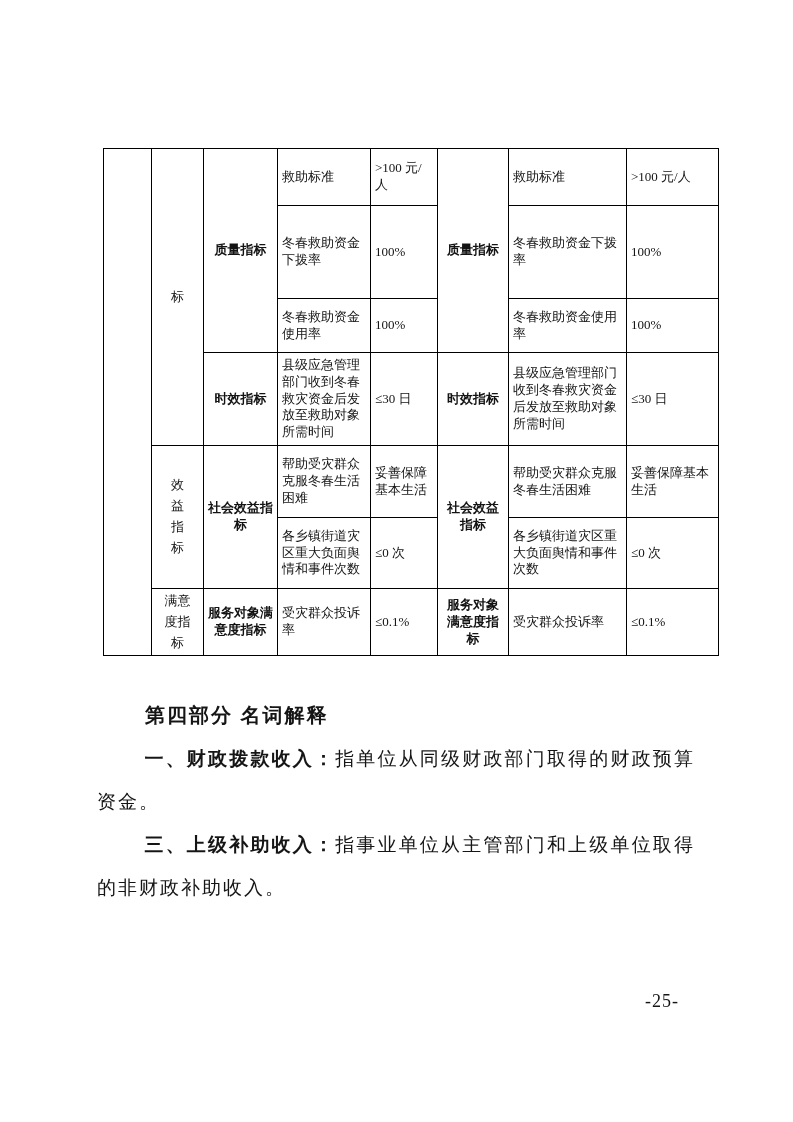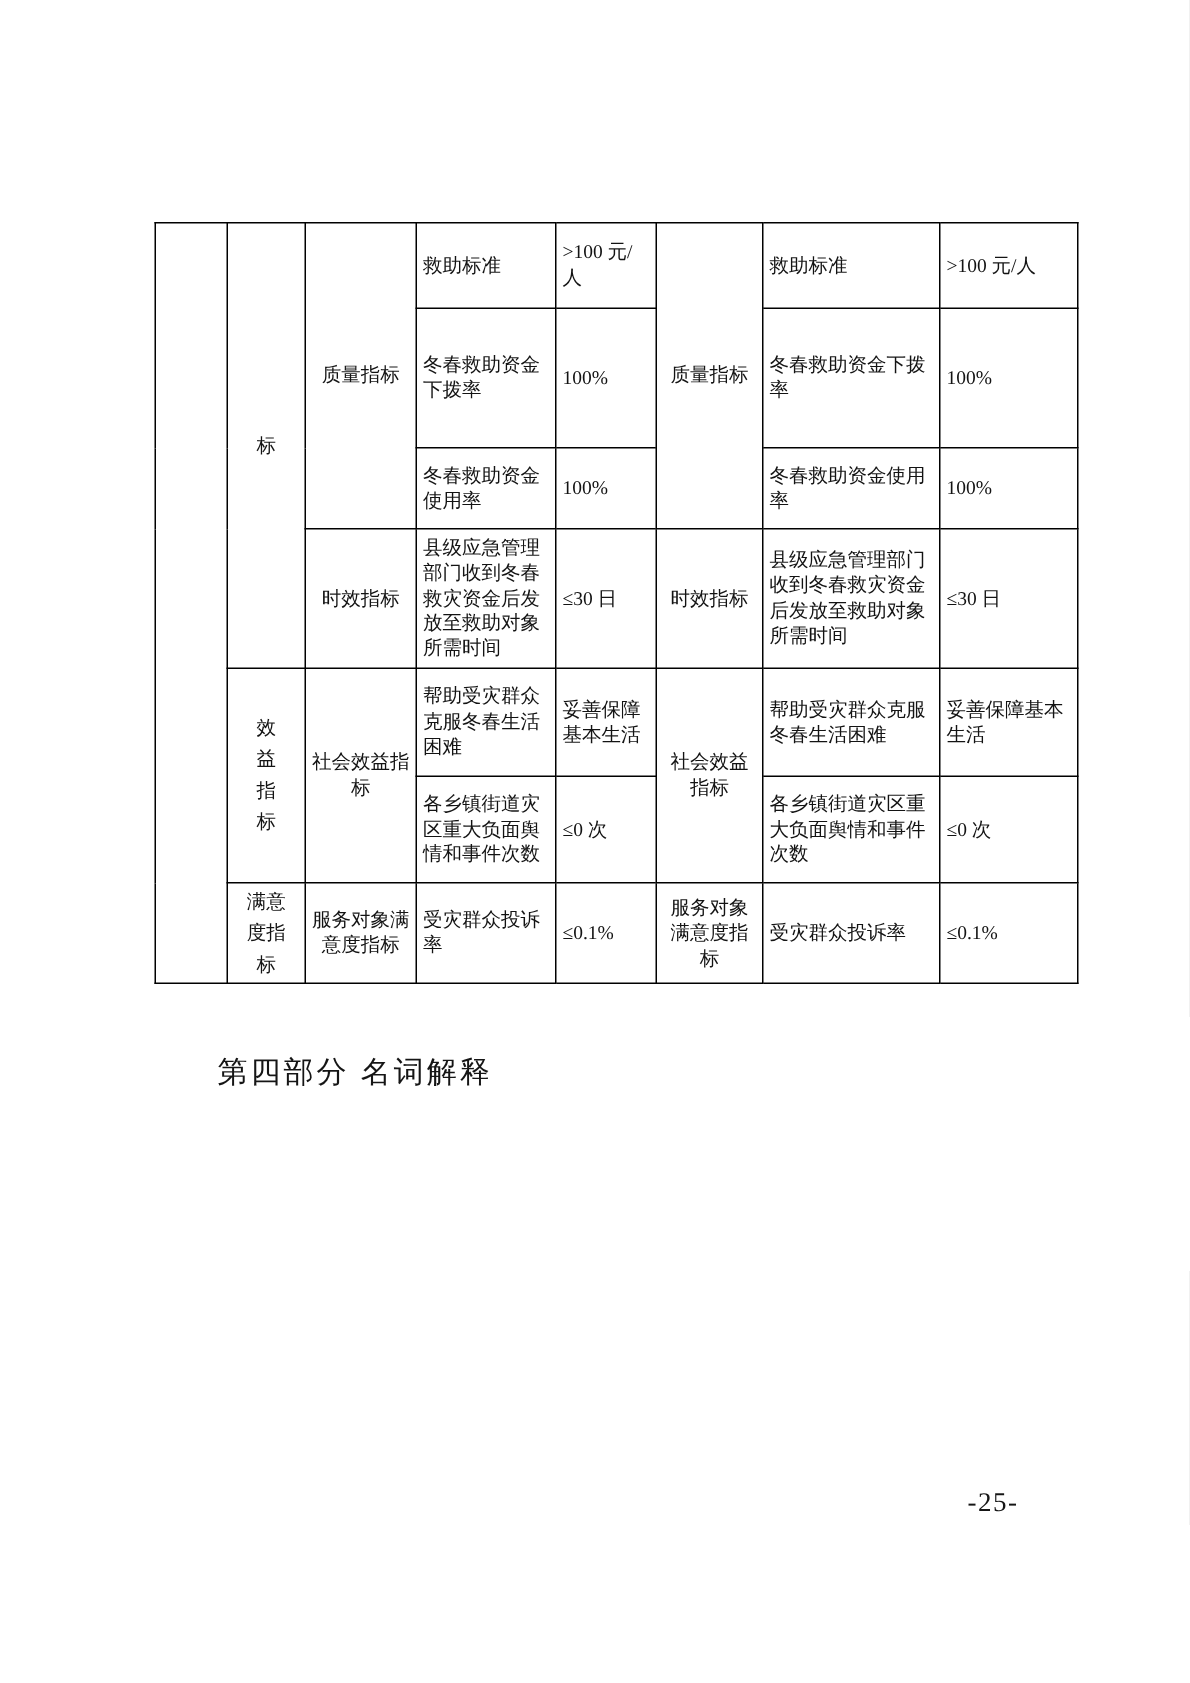--- a/index.html
+++ b/index.html
@@ -39,35 +39,35 @@
   .r1{height:57px}.r2{height:93px}.r3{height:54px}.r4{height:93px}
   .r5{height:72px}.r6{height:71px}.r7{height:67px}
 
   .c-group{
     text-align:center;
     white-space:pre-line;
     line-height:1.6;
     padding:2px 6px;
   }
   .v-top{vertical-align:top;padding-top:3px;}
-  .c-sub{text-align:center;padding:2px 6px;}
+  .c-sub{text-align:center;padding:2px 6px;font-weight:bold;}
   .c-name{text-align:left;padding:2px 6px;}
   .c-name-r{text-align:left;padding:2px 8px;}
   .c-val{text-align:left;padding:2px 6px;}
 
   
   .doc-body{
     position:absolute;left:97px;top:694px;width:598px;
     font-size:19px;letter-spacing:2px;line-height:43px;
     text-align:justify;
   }
   .doc-heading{
     margin:0 0 0 48px;
     font-family:"Liberation Sans","DejaVu Sans",sans-serif;
-    font-weight:normal;
+    font-weight:bold;
     font-size:20px;letter-spacing:2px;line-height:43px;
     text-align:left;
   }
   .doc-para{
     margin:0;
     text-indent:2.5em;
   }
   .doc-para .term{font-weight:bold;}
 
   .page-number{
@@ -149,17 +149,19 @@
       <td class="c-val">≤0.1%</td>
       <td class="c-sub">服务对象满意度指标</td>
       <td class="c-name-r">受灾群众投诉率</td>
       <td class="c-val">≤0.1%</td>
     </tr>
   </tbody>
     </table>
 
   <div class="doc-body">
     <h2 class="doc-heading">第四部分 名词解释</h2>
+    <p class="doc-para"><span class="term">一、财政拨款收入：</span><span>指单位从同级财政部门取得的财政预算资金。</span></p>
+    <p class="doc-para"><span class="term">三、上级补助收入：</span><span>指事业单位从主管部门和上级单位取得的非财政补助收入。</span></p>
   </div>
 
   <div class="page-number">-25-</div>
 
 </div>
 
 </body></html>

